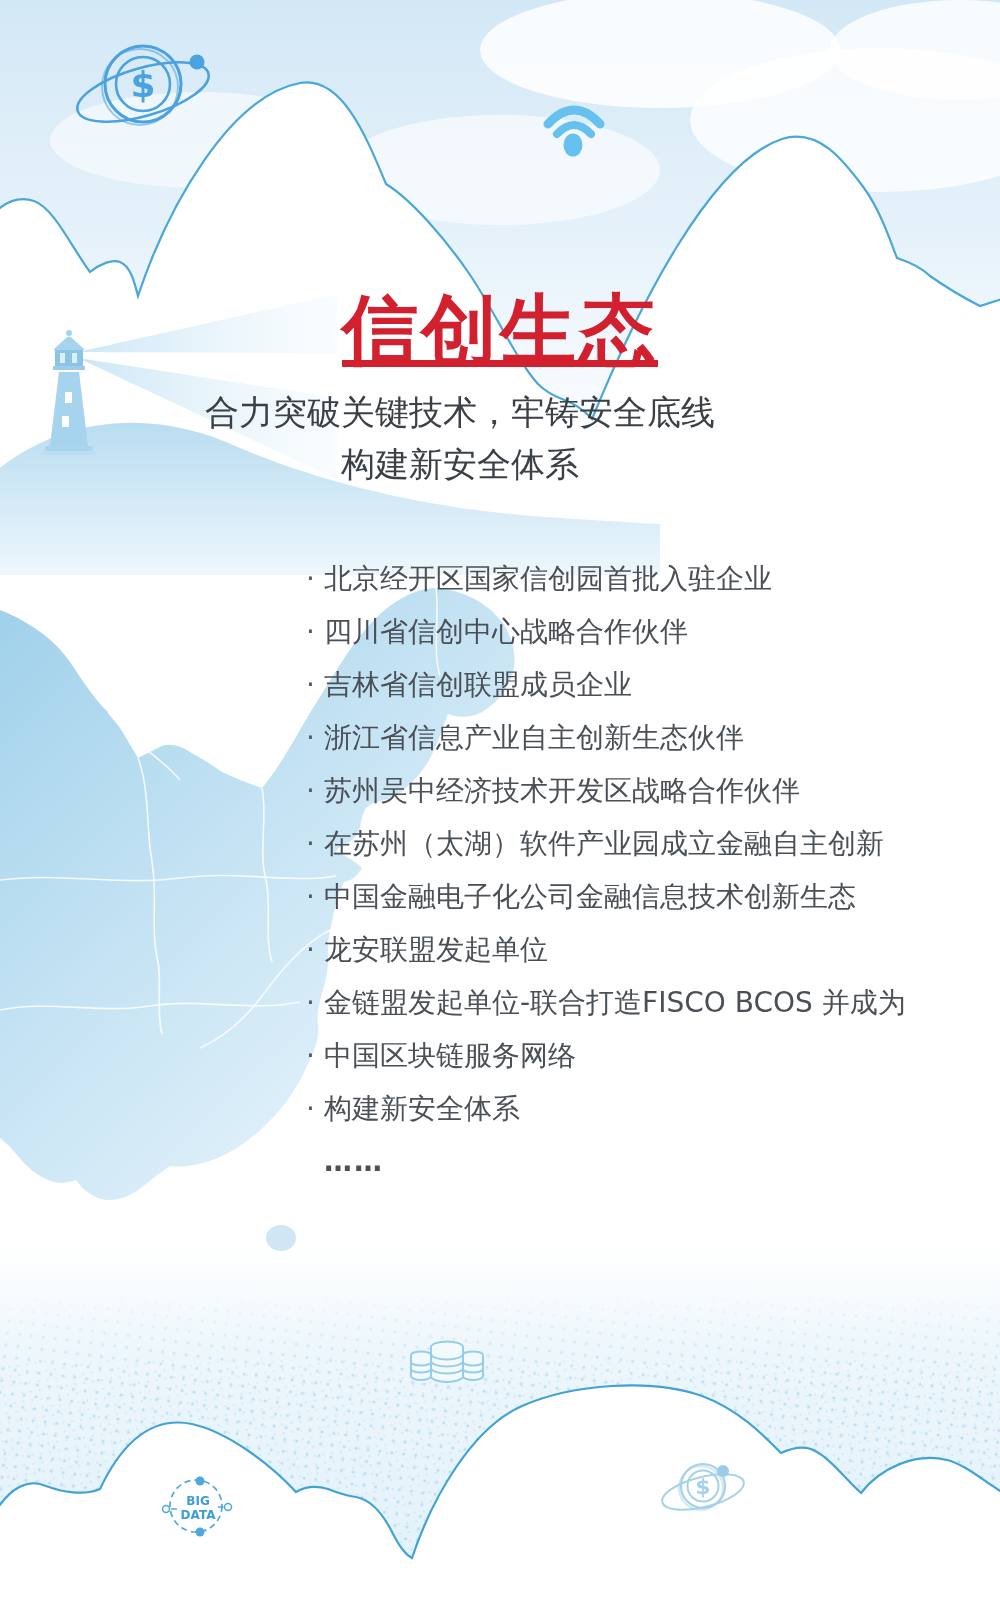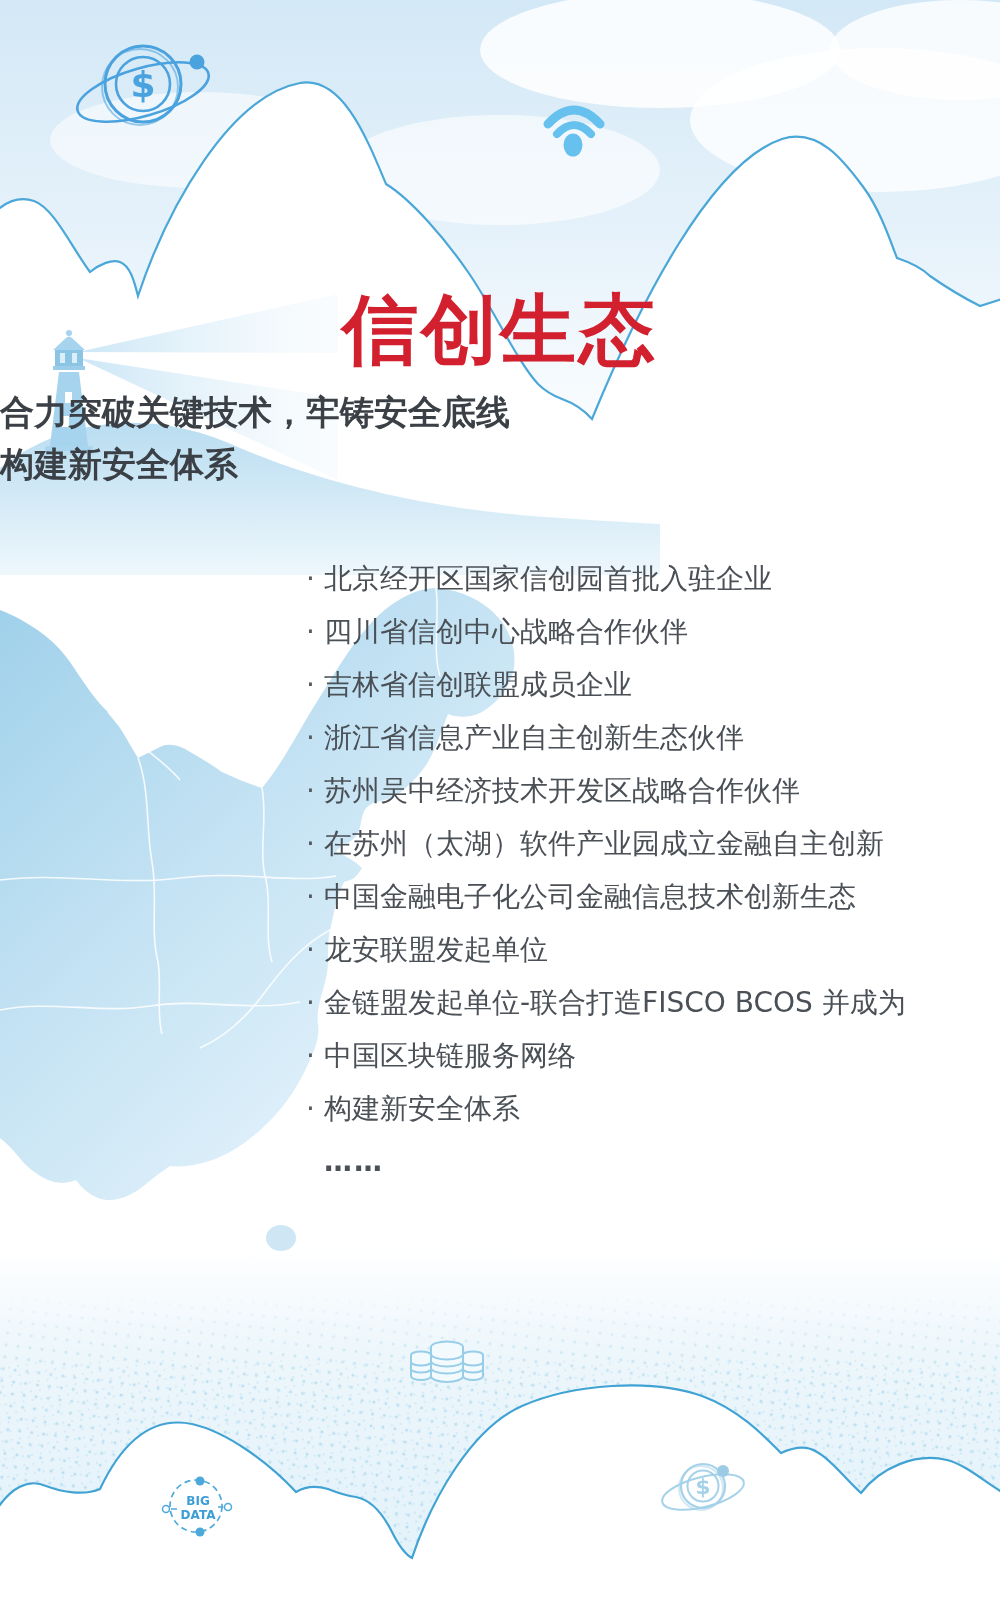--- a/index.html
+++ b/index.html
@@ -4,25 +4,25 @@
 <style>
   html,body{margin:0;padding:0;background:#ffffff;}
   .page{
     position:relative;width:1000px;height:1598px;overflow:hidden;
     background:linear-gradient(180deg,#d6e9f6 0%,#e4f1f9 6%,#f4f9fd 16%,#ffffff 28%,#ffffff 78%,#ecf6fb 85%,#e2f1fa 100%);
     font-family:"DejaVu Sans",sans-serif;
   }
   .bg-svg{position:absolute;left:0;top:0;width:1000px;height:1598px;}
   .page-title{
     position:absolute;top:286px;left:0;width:1000px;text-align:center;
-    font-size:76px;font-weight:800;color:#d2202f;letter-spacing:3px;line-height:88px;
+    font-size:76px;font-weight:800;color:#d2202f;letter-spacing:3px;line-height:88px;text-decoration:underline;
   }
   .page-subtitle{
-    position:absolute;top:386px;left:0;width:920px;
-    font-size:34px;font-weight:700;color:#3b4046;line-height:52px;
+    position:absolute;top:386px;left:0;width:920px;text-align:center;
+    font-size:34px;font-weight:400;color:#3b4046;line-height:52px;
   }
   .list-block{
     position:absolute;left:306px;top:558px;width:664px;
     font-size:28px;color:#4a5056;
   }
   .item{position:relative;padding-left:18px;margin-bottom:11px;line-height:42px;}
   .bullet{position:absolute;left:0;top:0;color:#565b61;}
   .ellipsis-line{padding-left:18px;line-height:42px;font-weight:700;letter-spacing:2px;color:#4a5056;}
 </style>
 </head>

